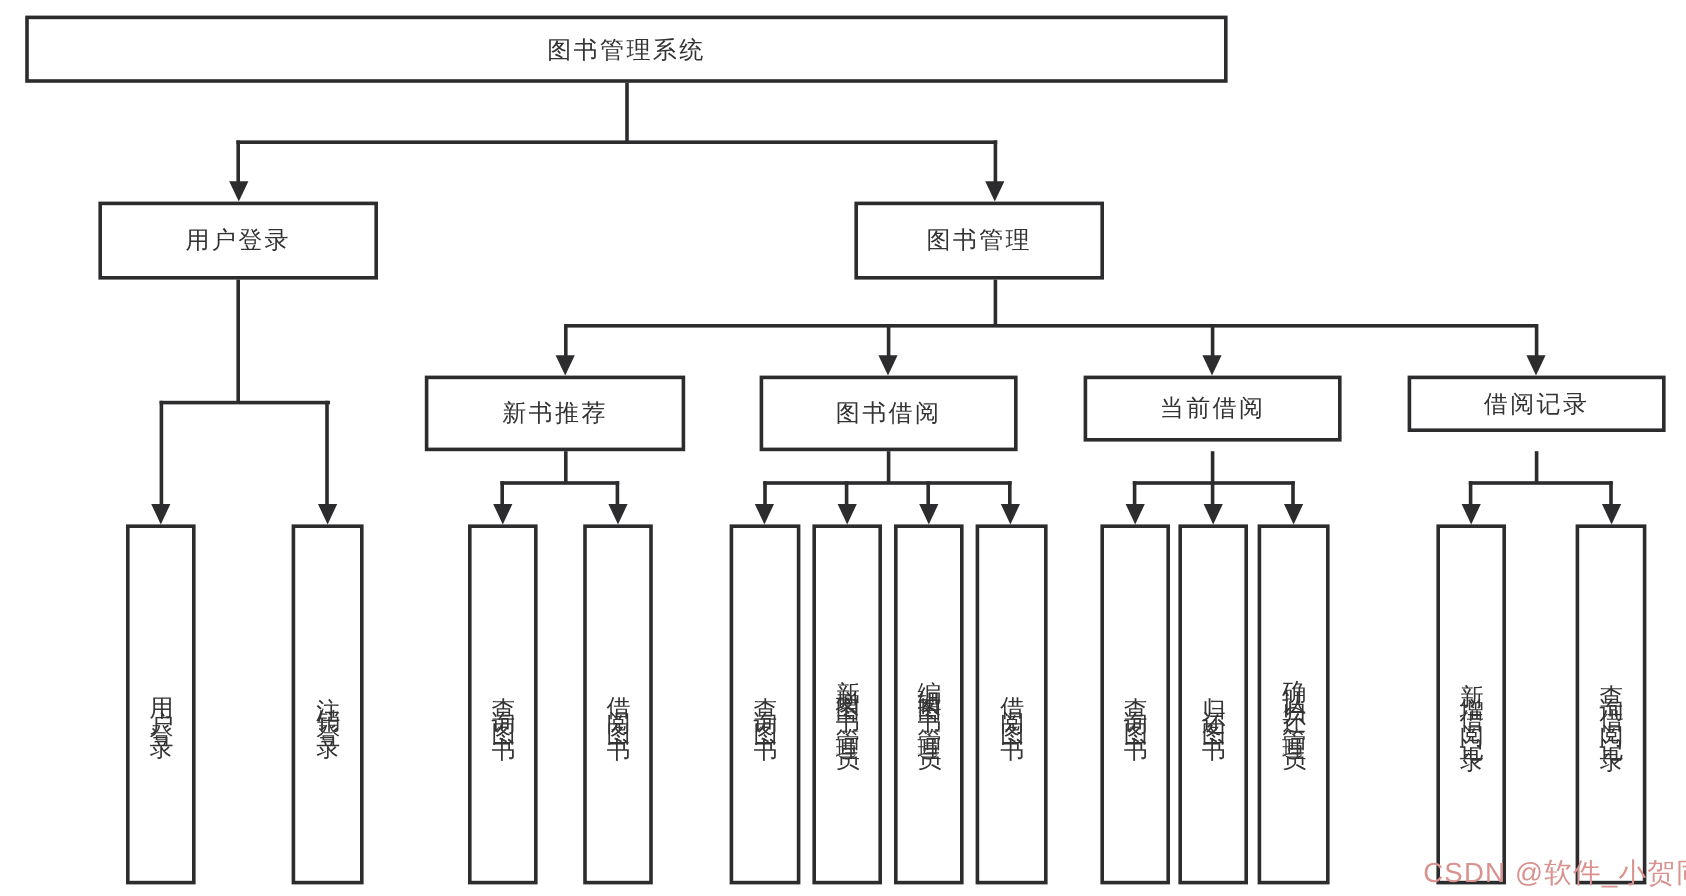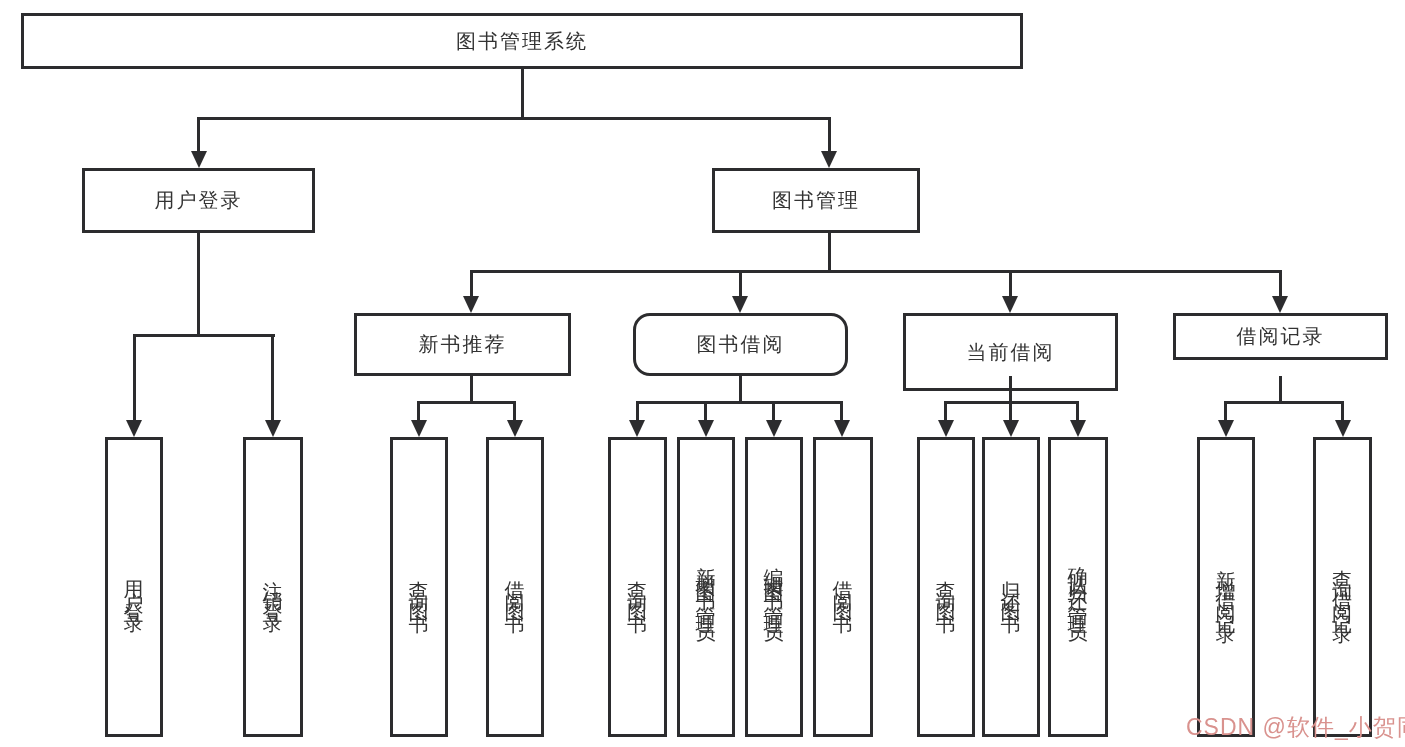--- a/index.html
+++ b/index.html
@@ -34,23 +34,23 @@
 <div class="canvas">
 
   <div class="box hbox" style="left:21px;top:13px;width:1002px;height:56px;">图书管理系统</div>
 
   <div class="box hbox" style="left:82px;top:168px;width:233px;height:65px;">用户登录</div>
 
   <div class="box hbox" style="left:712px;top:168px;width:208px;height:65px;">图书管理</div>
 
   <div class="box hbox" style="left:354px;top:313px;width:217px;height:63px;">新书推荐</div>
 
-  <div class="box hbox" style="left:633px;top:313px;width:215px;height:63px;border-radius:17px;">图书借阅</div>
+  <div class="box hbox" style="left:633px;top:313px;width:215px;height:63px;">图书借阅</div>
 
-  <div class="box hbox" style="left:903px;top:313px;width:215px;height:78px;">当前借阅</div>
+  <div class="box hbox" style="left:903px;top:313px;width:215px;height:55px;">当前借阅</div>
 
   <div class="box hbox" style="left:1173px;top:313px;width:215px;height:47px;">借阅记录</div>
 
   <div class="box vbox" style="left:105px;top:437px;width:58px;height:300px;">用户登录</div>
 
   <div class="box vbox" style="left:243px;top:437px;width:60px;height:300px;">注销登录</div>
 
   <div class="box vbox" style="left:390px;top:437px;width:58px;height:300px;">查询图书</div>
 
   <div class="box vbox" style="left:486px;top:437px;width:58px;height:300px;">借阅图书</div>

